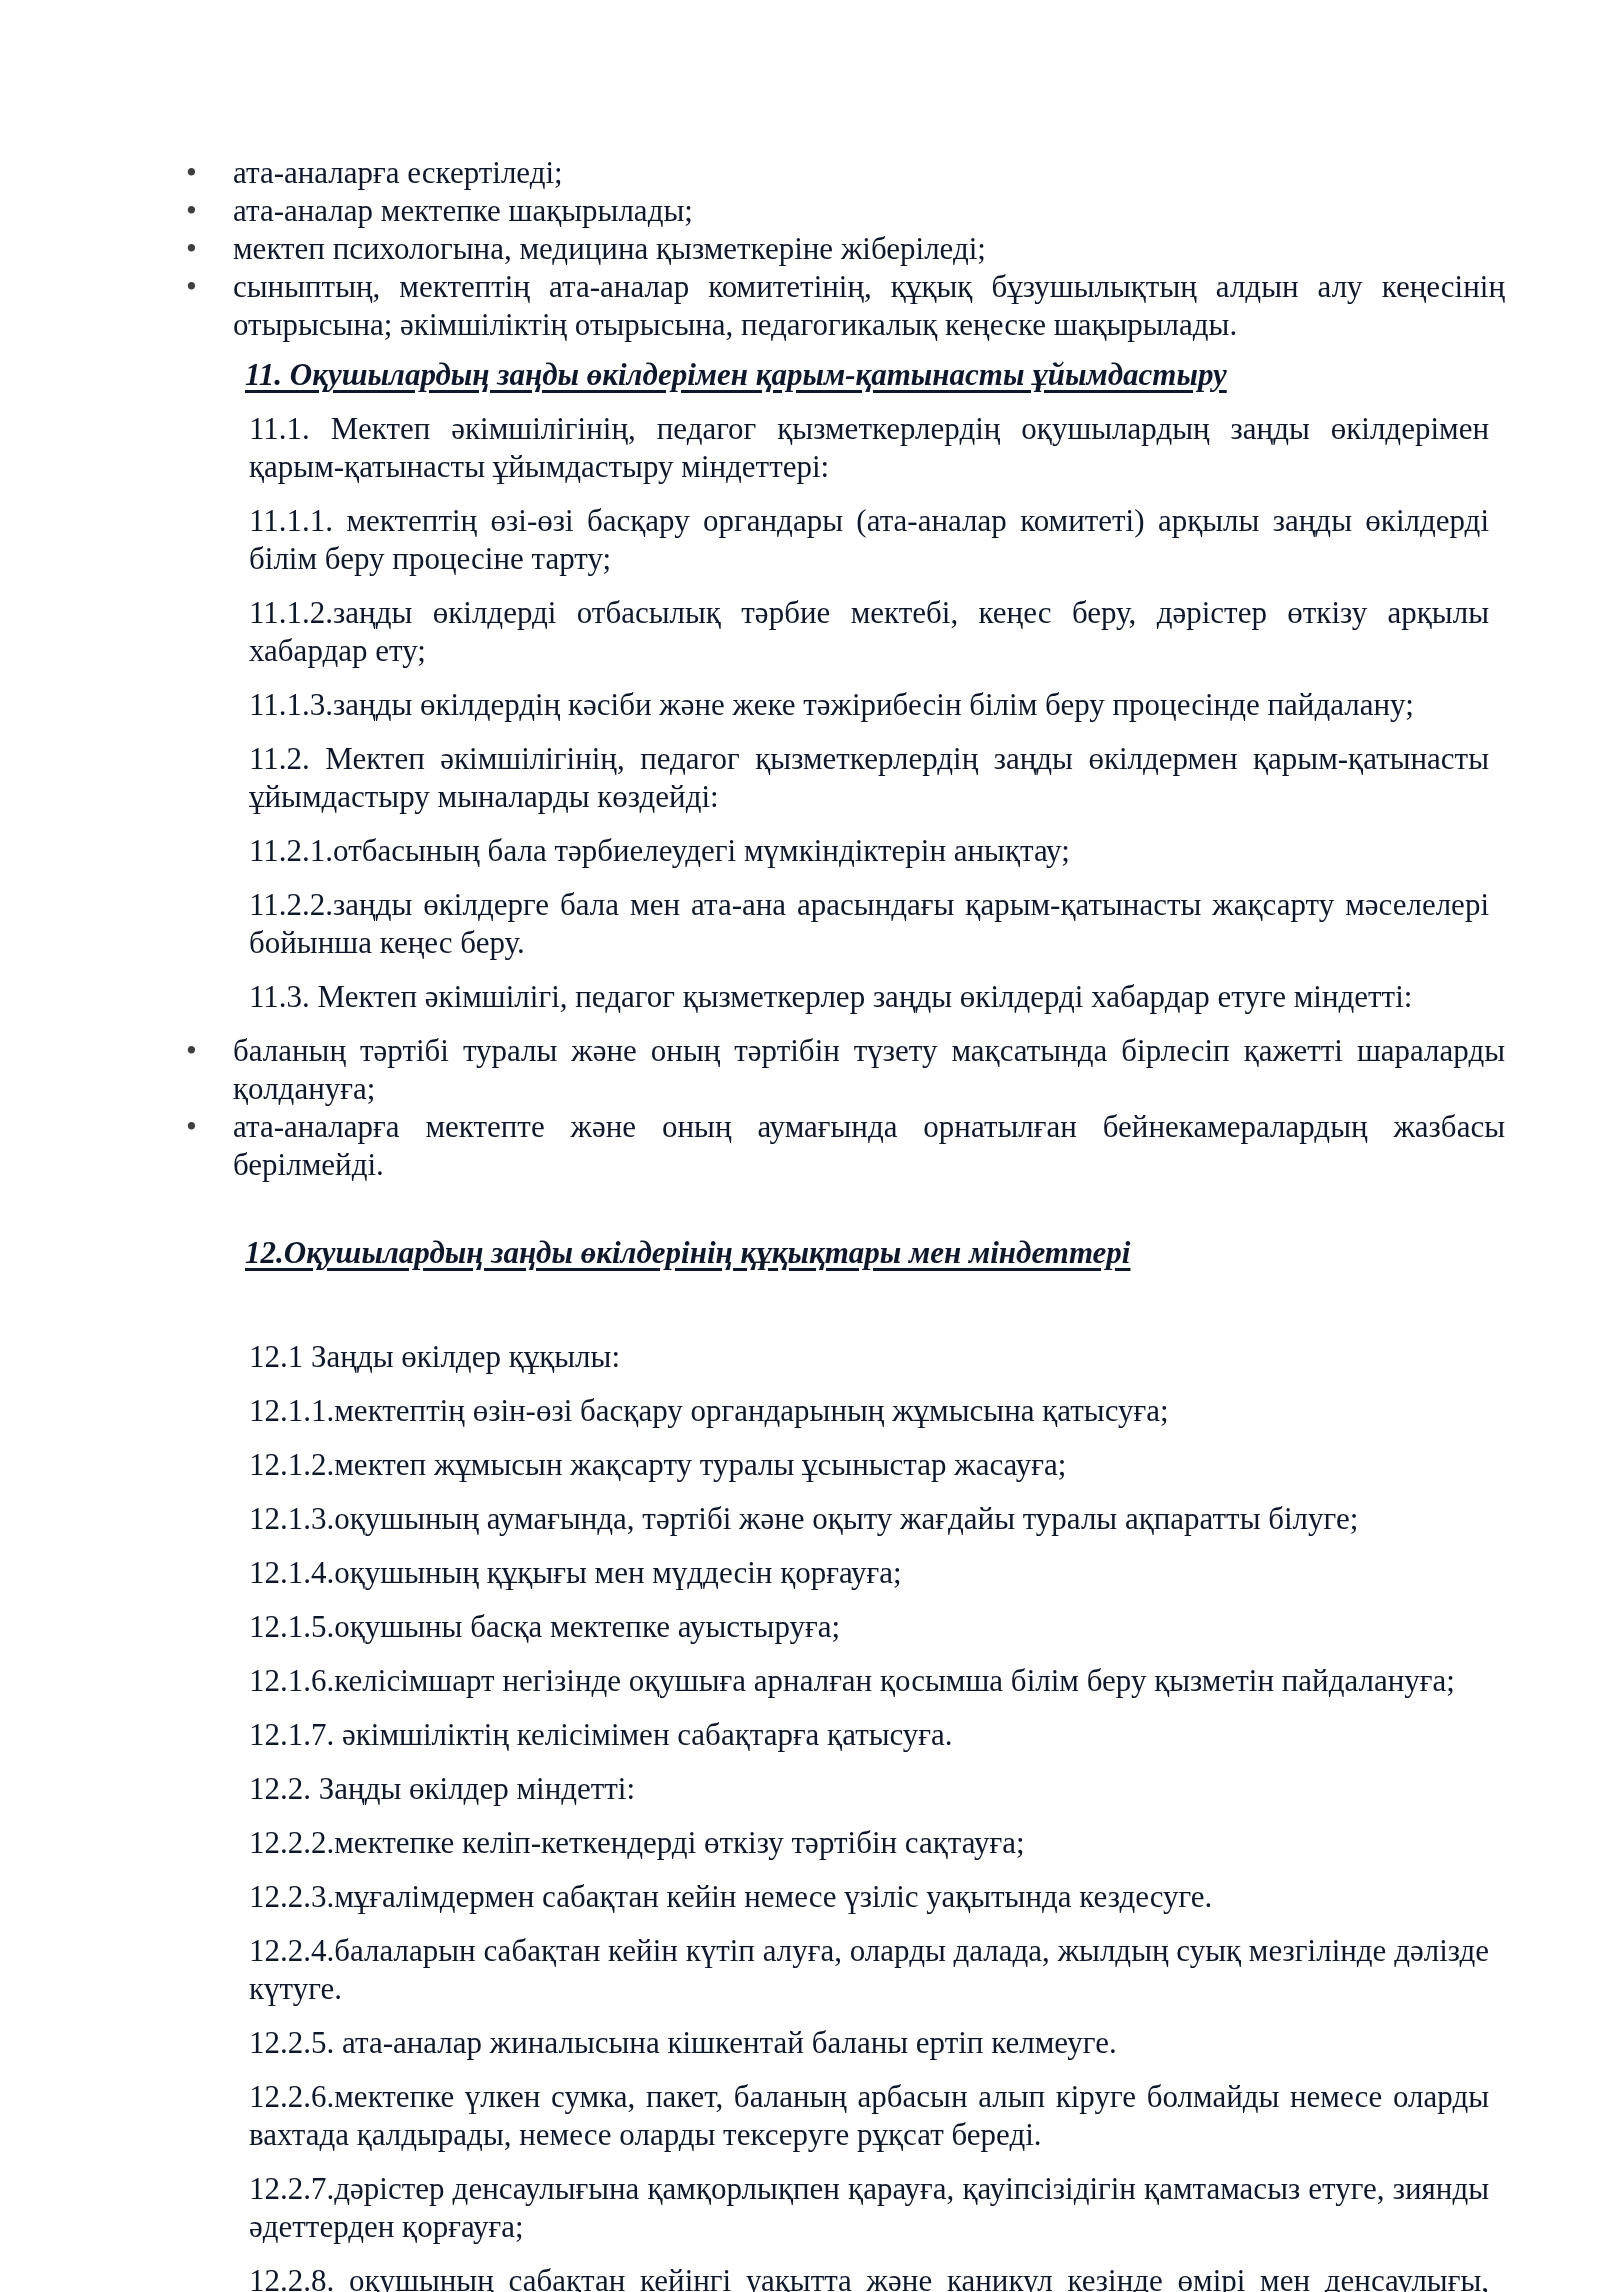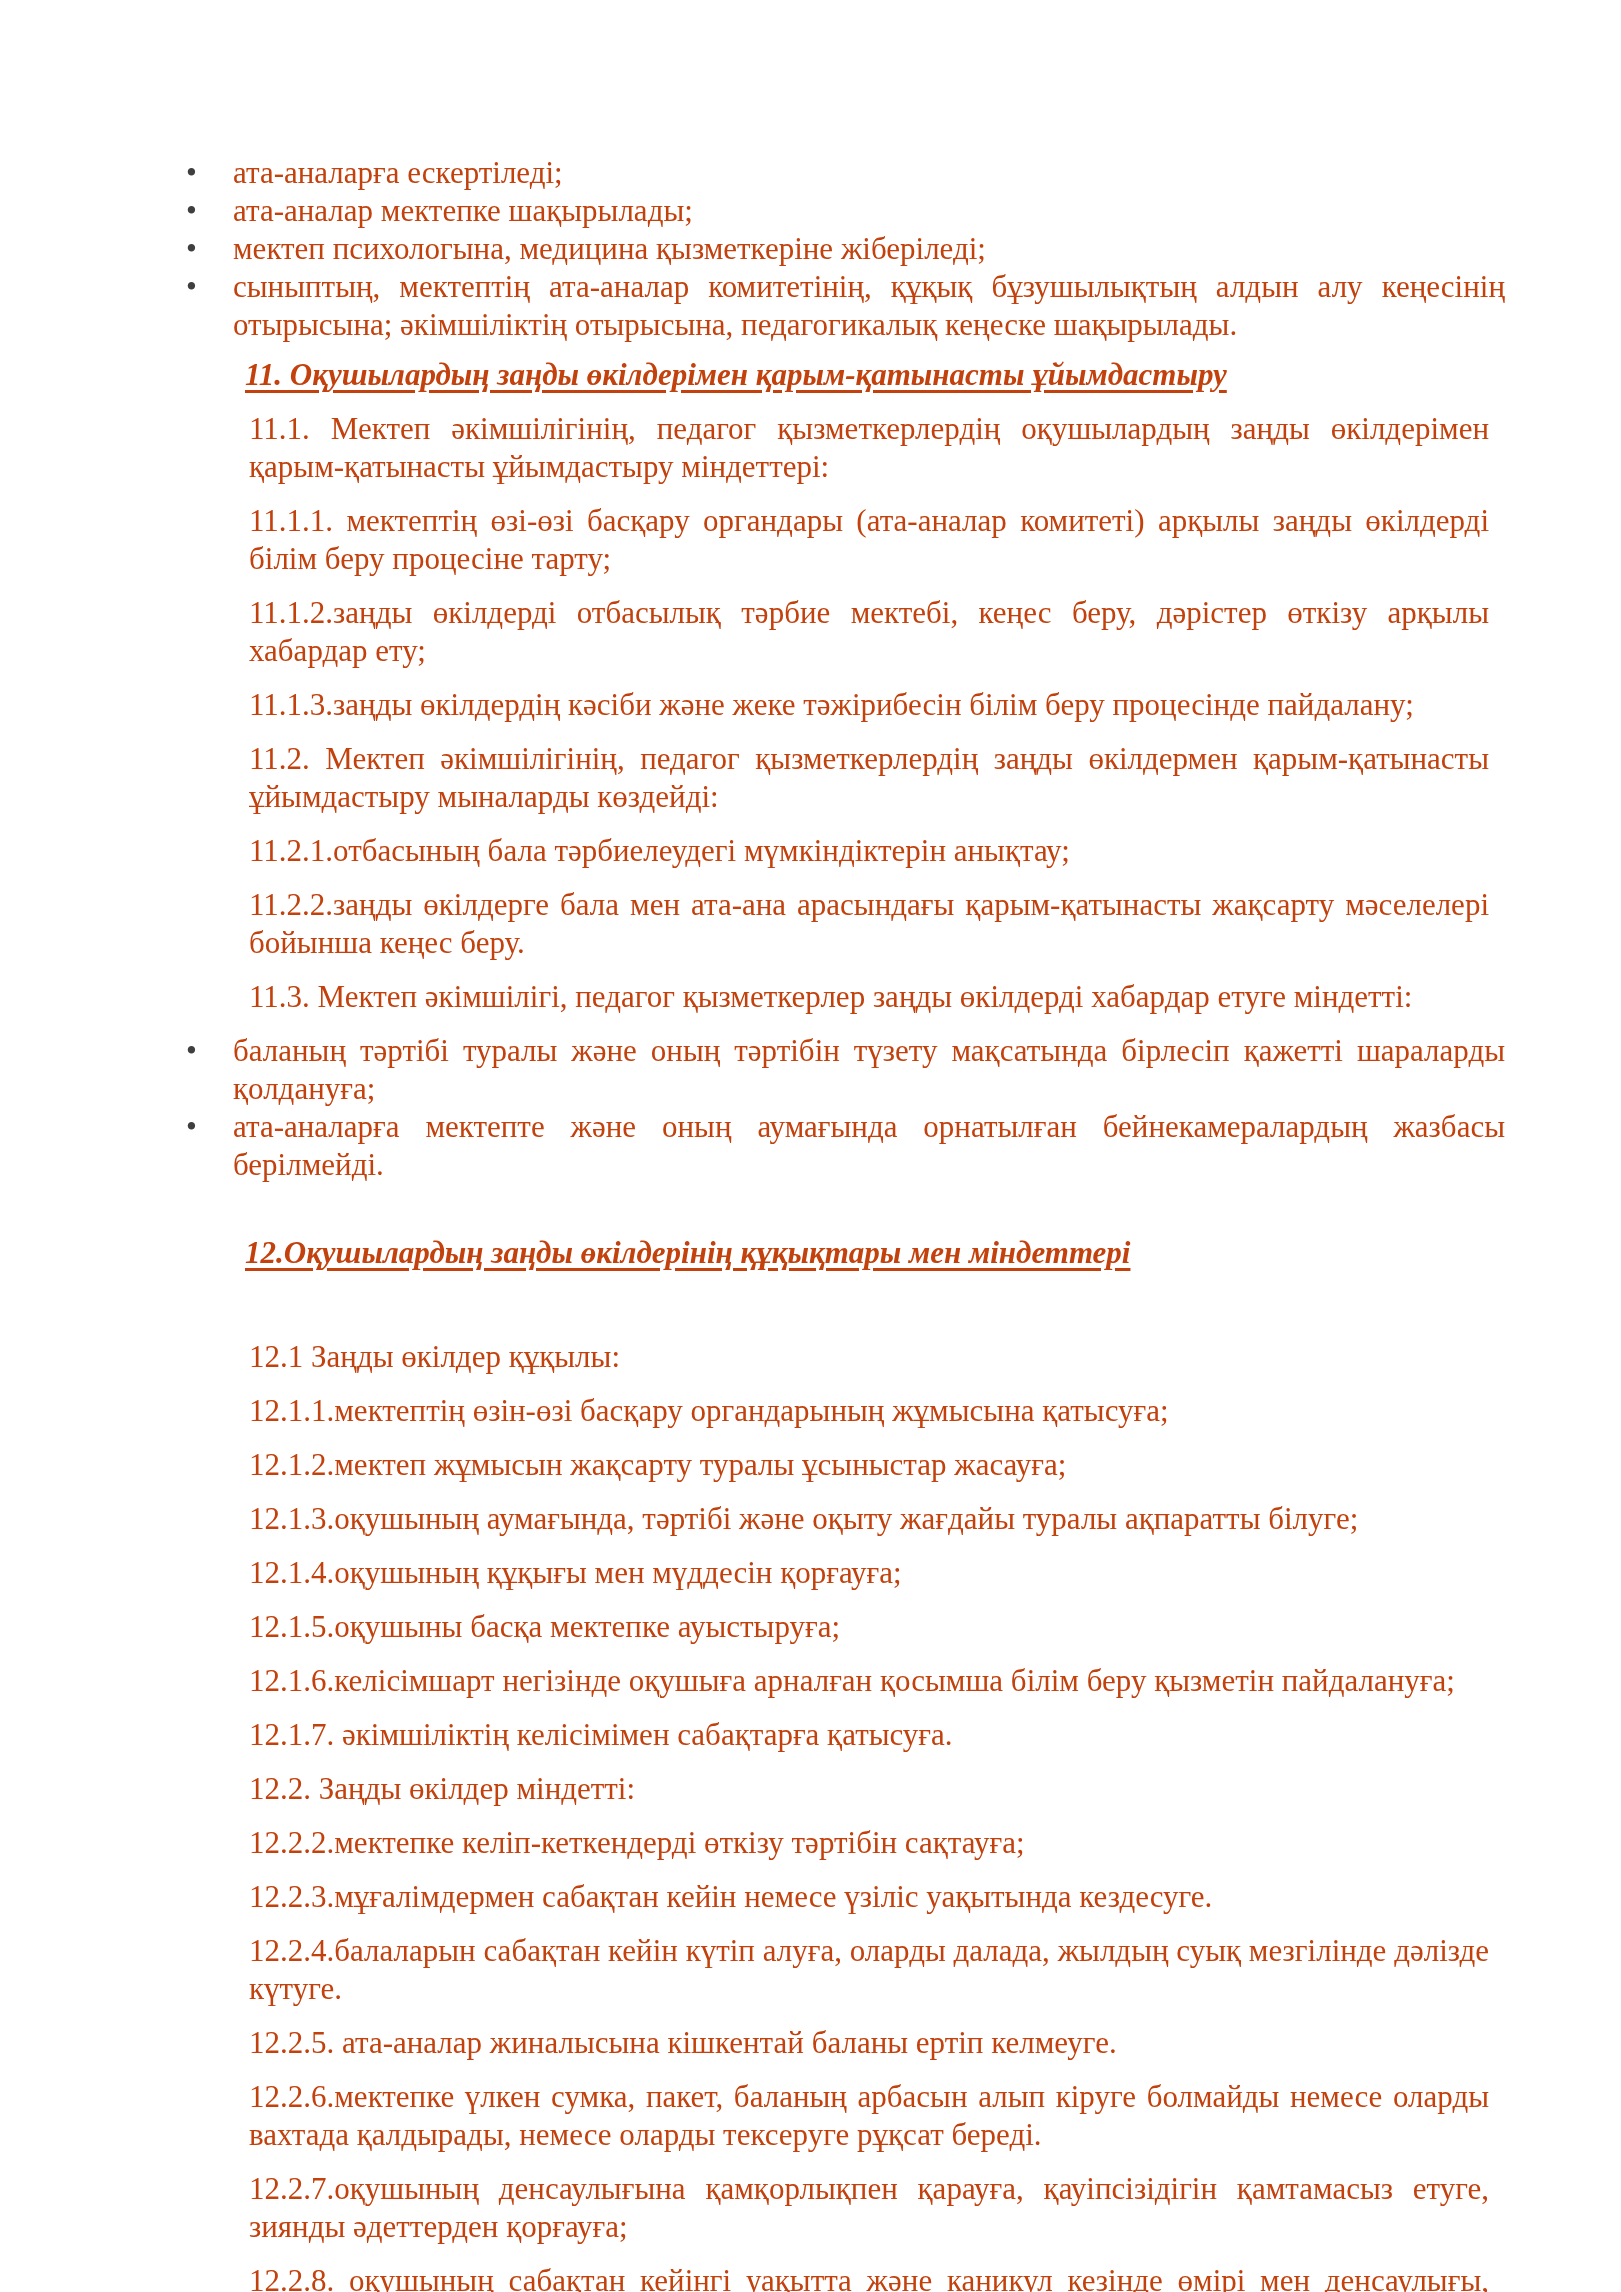--- a/index.html
+++ b/index.html
@@ -7,21 +7,21 @@
     padding: 0;
     background: #ffffff;
   }
   .page {
     position: relative;
     width: 1621px;
     height: 2292px;
     background: #ffffff;
     overflow: hidden;
     font-family: "Liberation Serif", "DejaVu Serif", serif;
-    color: #c2410c;
+    color: #0f172a;
   }
   .content {
     position: absolute;
     left: 233px;
     top: 154px;
     width: 1272px;
     font-size: 31px;
     line-height: 38px;
   }
   .para {
@@ -86,19 +86,19 @@
       <div class="para">12.1.4.оқушының құқығы мен мүддесін қорғауға;</div>
       <div class="para">12.1.5.оқушыны басқа мектепке ауыстыруға;</div>
       <div class="para">12.1.6.келісімшарт негізінде оқушыға арналған қосымша білім беру қызметін пайдалануға;</div>
       <div class="para">12.1.7. әкімшіліктің келісімімен сабақтарға қатысуға.</div>
       <div class="para">12.2. Заңды өкілдер міндетті:</div>
       <div class="para">12.2.2.мектепке келіп-кеткендерді өткізу тәртібін сақтауға;</div>
       <div class="para">12.2.3.мұғалімдермен сабақтан кейін немесе үзіліс уақытында кездесуге.</div>
       <div class="para">12.2.4.балаларын сабақтан кейін күтіп алуға, оларды далада, жылдың суық мезгілінде дәлізде күтуге.</div>
       <div class="para">12.2.5. ата-аналар жиналысына кішкентай баланы ертіп келмеуге.</div>
       <div class="para">12.2.6.мектепке үлкен сумка, пакет, баланың арбасын алып кіруге болмайды немесе оларды вахтада қалдырады, немесе оларды тексеруге рұқсат береді.</div>
-      <div class="para">12.2.7.оқушының денсаулығына қамқорлықпен қарауға, қауіпсізідігін қамтамасыз етуге, зиянды әдеттерден қорғауға;</div>
+      <div class="para">12.2.7.дәрістер денсаулығына қамқорлықпен қарауға, қауіпсізідігін қамтамасыз етуге, зиянды әдеттерден қорғауға;</div>
       <div class="para">12.2.8. оқушының сабақтан кейінгі уақытта және каникул кезінде өмірі мен денсаулығы, қауіпсіздігі үшін жауапкершілікті өз мойнына алуға;</div>
       <div class="para">12.2.9.оқушыны оқыту мен тәрбиелеуге ықпал етуге;</div>
       <div class="para">12.2.10.сабақ кестесі мен оқу жүктемесін білуге;</div>
     </div>
 </div>
 
 
 </body></html>

